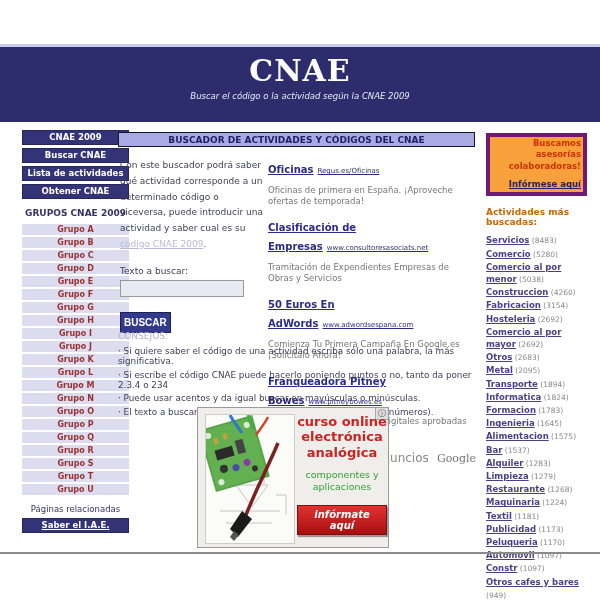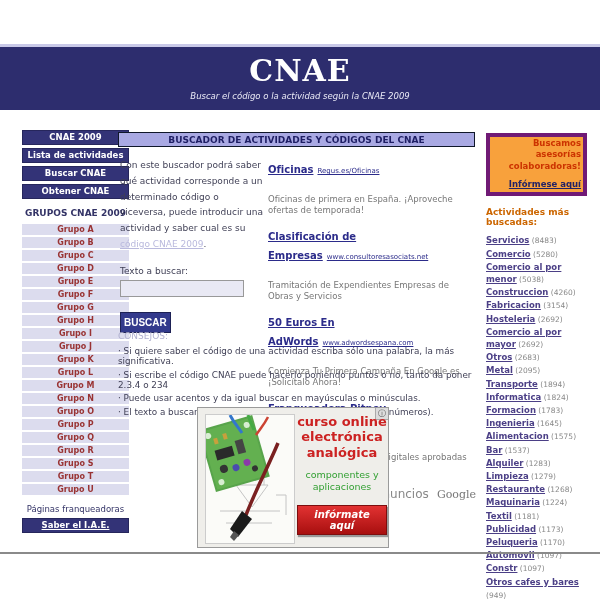--- a/index.html
+++ b/index.html
@@ -1,20 +1,20 @@
 <!DOCTYPE html>
 <html lang="es"><head>
 <meta charset="utf-8">
 <style>
   html,body{margin:0;padding:0;background:#fff;}
   body{font-family:"DejaVu Sans", sans-serif;}
   .page{position:relative;width:600px;height:600px;background:#fff;overflow:hidden;}
 
   
-  .site-header{position:absolute;top:44px;left:0;width:600px;height:66px;background:#2d2d6e;border-top:3px solid #c9c9e8;text-align:center;color:#fff;box-sizing:border-box;}
+  .site-header{position:absolute;top:44px;left:0;width:600px;height:78px;background:#2d2d6e;border-top:3px solid #c9c9e8;text-align:center;color:#fff;box-sizing:border-box;}
   .site-title{font-family:"DejaVu Serif", serif;font-weight:bold;font-size:30px;letter-spacing:1px;margin-top:6px;}
   .site-subtitle{font-style:italic;font-size:8.5px;margin-top:3px;color:#eaeaf6;}
 
   
   .sidebar{position:absolute;left:22px;top:130px;width:107px;}
   .nav-btn{background:#333377;color:#fff;font-weight:bold;font-size:8.5px;text-align:center;height:13px;line-height:13px;margin-bottom:3px;border:1px solid #26265c;cursor:pointer;}
   .groups-heading{color:#333366;font-weight:bold;font-size:9px;text-align:center;margin:9px 0 6px;}
   .group-btn{background:#dcdcee;color:#993333;font-weight:bold;font-size:8px;text-align:center;height:11px;line-height:11px;margin-bottom:2px;cursor:pointer;}
   .related-heading{color:#333366;font-size:8.5px;text-align:center;margin:9px 0 4px;}
   .related-btn{background:#333377;color:#fff;font-weight:bold;font-size:8.5px;text-align:center;height:13px;line-height:13px;border:1px solid #26265c;text-decoration:underline;cursor:pointer;}
@@ -26,21 +26,21 @@
   .intro-link{color:#b9b9dd;text-decoration:underline;cursor:pointer;}
   .search-label{margin-top:13px;color:#3f3f55;font-size:9px;}
   .search-input{display:block;width:118px;height:13px;background:#e9e9f4;border:1px solid #999;margin-top:4px;font-size:9px;}
   .search-btn{margin-top:15px;background:#333a8c;color:#fff;font-weight:bold;font-size:10px;border:1px solid #1d2155;padding:4px 3px;cursor:pointer;}
 
   
   .ads-col{position:absolute;left:268px;top:158px;width:208px;}
   .ad{margin-bottom:9px;}
   .ad-title{color:#2b2b8a;font-weight:bold;font-size:10px;text-decoration:underline;cursor:pointer;}
   .ad-url{color:#2b2b8a;font-size:7px;text-decoration:underline;margin-left:4px;cursor:pointer;}
-  .ad-desc{color:#777;font-size:8.5px;line-height:1.3;margin-top:17px;}
+  .ad-desc{color:#777;font-size:8.5px;line-height:1.3;margin-top:8px;}
   .ads-footer{display:flex;justify-content:space-between;align-items:center;margin-top:2px;}
   .pg{width:10px;height:10px;font-size:7px;font-weight:bold;color:#fff;text-align:center;line-height:10px;display:inline-block;margin-right:2px;cursor:pointer;}
   .pg-prev{background:#bfbfbf;}
   .pg-next{background:#223377;}
   .anuncios{color:#888;font-size:12px;}
   .google-logo{color:#777;font-family:"DejaVu Serif", serif;font-size:11px;margin-left:3px;}
 
   
   .tips-sec{position:absolute;left:118px;top:331px;width:362px;}
   .tips-heading{color:#b0b0d0;font-size:9px;margin-bottom:5px;}
@@ -74,22 +74,22 @@
 <div class="page">
 
   <div class="site-header">
     <div class="site-title">CNAE</div>
     <div class="site-subtitle">Buscar el código o la actividad según la CNAE 2009</div>
   </div>
 
   <div class="sidebar">
     <div>
         <div class="nav-btn">CNAE 2009</div>
+        <div class="nav-btn">Buscar CNAE</div>
         <div class="nav-btn">Lista de actividades</div>
-        <div class="nav-btn">Buscar CNAE</div>
         <div class="nav-btn">Obtener CNAE</div>
       </div>
     <div class="groups-heading">GRUPOS CNAE 2009</div>
     <div>
         <div class="group-btn">Grupo A</div>
         <div class="group-btn">Grupo B</div>
         <div class="group-btn">Grupo C</div>
         <div class="group-btn">Grupo D</div>
         <div class="group-btn">Grupo E</div>
         <div class="group-btn">Grupo F</div>
@@ -102,21 +102,21 @@
         <div class="group-btn">Grupo M</div>
         <div class="group-btn">Grupo N</div>
         <div class="group-btn">Grupo O</div>
         <div class="group-btn">Grupo P</div>
         <div class="group-btn">Grupo Q</div>
         <div class="group-btn">Grupo R</div>
         <div class="group-btn">Grupo S</div>
         <div class="group-btn">Grupo T</div>
         <div class="group-btn">Grupo U</div>
       </div>
-    <div class="related-heading">Páginas franqueadoras</div>
+    <div class="related-heading">Páginas relacionadas</div>
     <div class="related-btn">Saber el I.A.E.</div>
   </div>
 
   <div class="main-title-bar">BUSCADOR DE ACTIVIDADES Y CÓDIGOS DEL CNAE</div>
 
   <div class="intro-col">
     <div class="intro-text"><span>Con este buscador podrá saber qué actividad corresponde a un determinado código o viceversa, puede introducir una actividad y saber cual es su </span><a class="intro-link">código CNAE 2009</a><span>.</span></div>
     <div class="search-label">Texto a buscar:</div>
     <input class="search-input" type="text" value="" style="">
     <button class="search-btn">BUSCAR</button>

